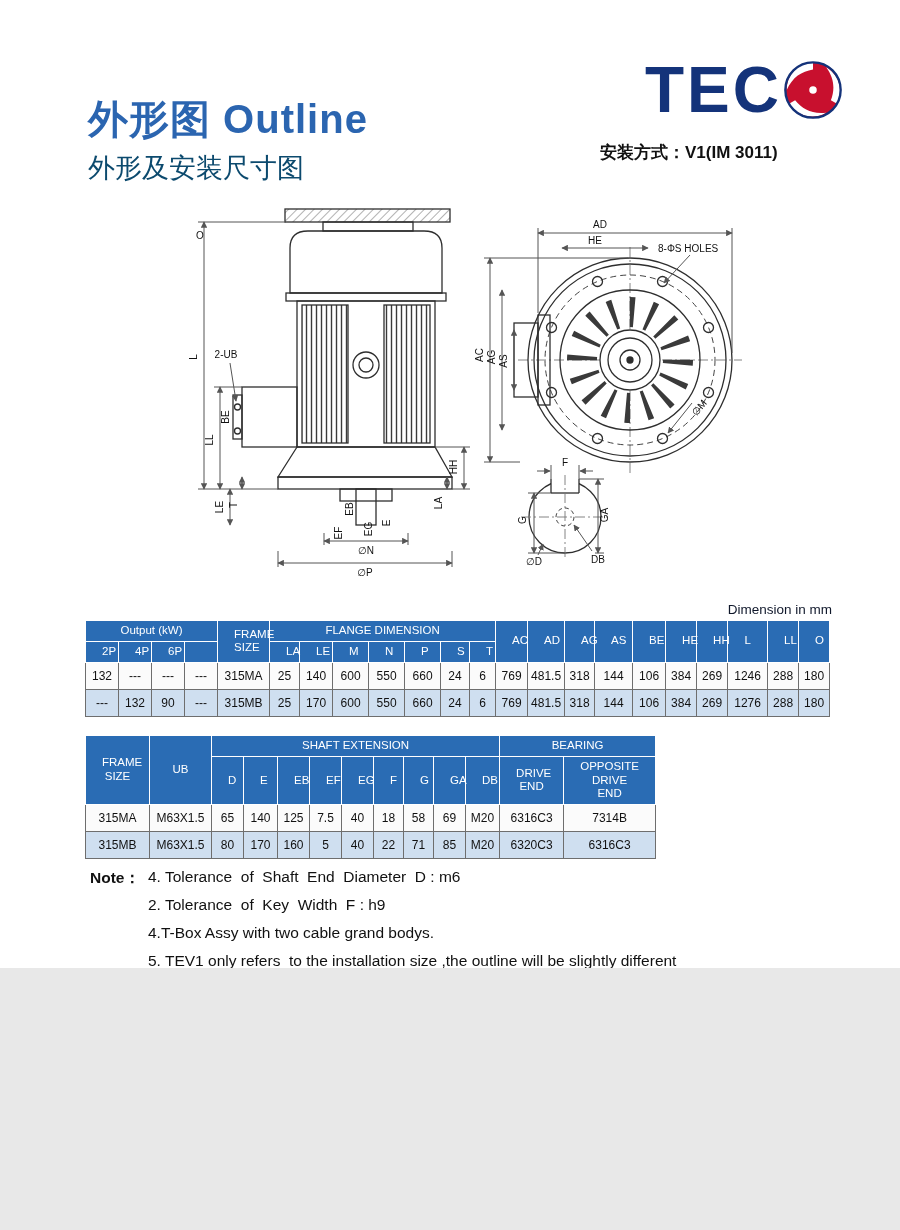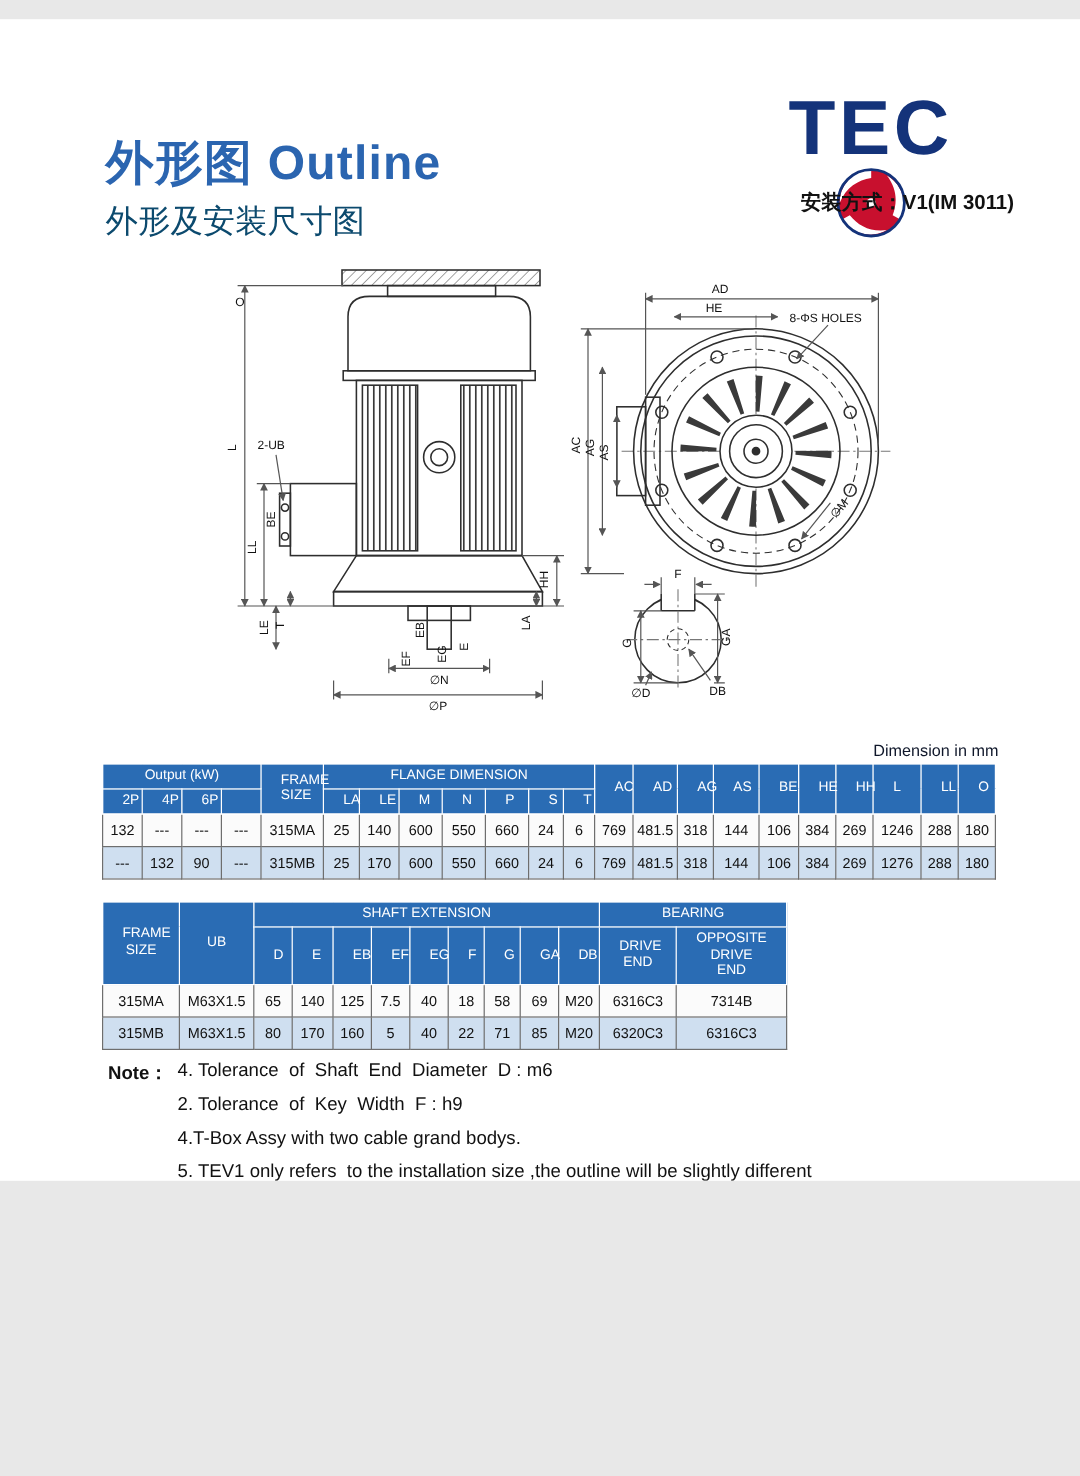--- a/index.html
+++ b/index.html
@@ -1,23 +1,23 @@
 <!DOCTYPE html>
 <html><head>
 <meta charset="utf-8">
 <style>
   html,body{margin:0;padding:0;background:#e8e8e8;}
-  .page{position:relative;width:900px;height:968px;background:#ffffff;margin:16px auto;
+  .page{position:relative;width:900px;height:968px;background:#ffffff;margin:0 auto;
         font-family:"Liberation Sans",sans-serif;overflow:hidden;}
   .title{position:absolute;left:88px;top:92px;font-size:40px;font-weight:bold;color:#2b65b0;letter-spacing:1px;}
   .subtitle{position:absolute;left:88px;top:150px;font-size:27px;font-weight:normal;color:#0c4a6e;}
-  .logo{position:absolute;left:608px;top:58px;width:235px;display:flex;align-items:center;justify-content:flex-end;gap:1px;flex-direction:column;}
+  .logo{position:absolute;left:608px;top:58px;width:235px;display:flex;align-items:center;justify-content:flex-end;gap:1px;}
   .logo-text{font-size:64px;font-weight:bold;color:#14337a;letter-spacing:3px;line-height:1;}
   .swirl{width:60px;height:60px;}
-  .install{position:absolute;left:600px;top:141px;width:245px;text-align:right;font-size:17px;font-weight:bold;color:#111;}
+  .install{position:absolute;left:600px;top:141px;width:245px;text-align:left;font-size:17px;font-weight:bold;color:#111;}
   .drawing{position:absolute;left:90px;top:195px;}
   .dim-note{position:absolute;right:68px;top:602px;font-size:13.5px;color:#0f172a;}
   .dtable{border-collapse:collapse;table-layout:fixed;background:#fff;}
   .dtable th{background:#2a6cb4;color:#fff;border:1px solid #fff;font-weight:normal;
              font-size:11.5px;padding:3px 16px;text-align:center;vertical-align:middle;line-height:1.2;}
   .dtable td{border:1px solid #6e6e6e;font-size:12px;color:#111;text-align:center;height:26px;padding:0 1px;}
   .dtable tbody tr:nth-child(1) td{background:#fbfbfb;}
   .dtable tbody tr:nth-child(2) td{background:#cfdff0;}
   .t1{position:absolute;left:85px;top:620px;width:744px;}
   .t2{position:absolute;left:85px;top:735px;width:570px;}

